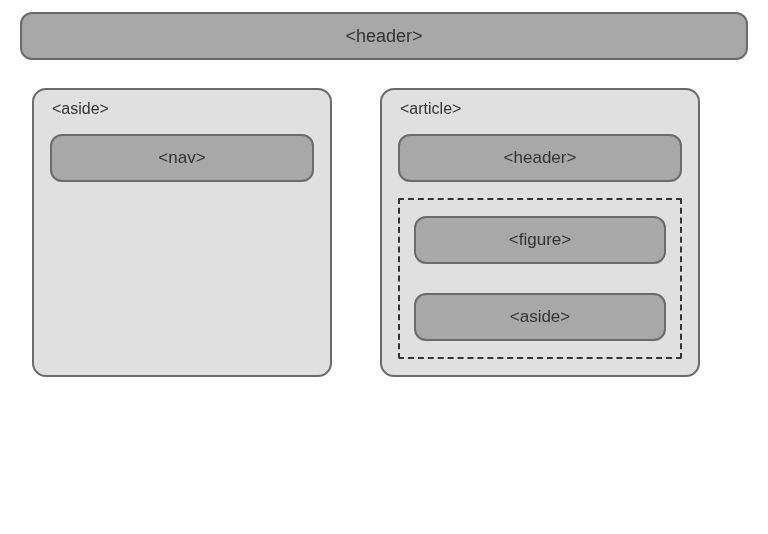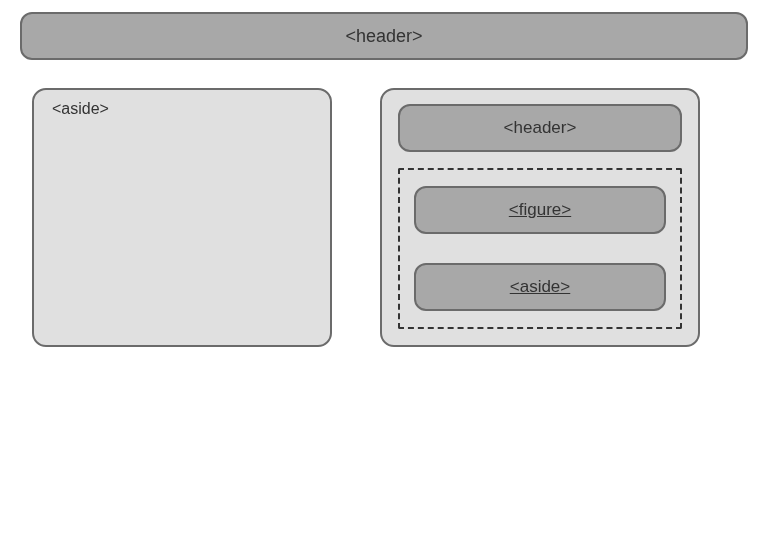--- a/index.html
+++ b/index.html
@@ -75,40 +75,43 @@
     .dashed-title {
       text-align: center;
       font-style: italic;
       font-size: 16px;
       color: #333;
       line-height: 1.3;
       margin-bottom: 8px;
     }
     .dashed-box .inner-block {
       margin-top: 29px;
-      text-decoration: underline;
     }
     .dashed-box .inner-block:first-of-type {
       margin-top: 6px;
     }
   </style>
 </head>
 <body>
 
 <div class="header-top">
   <span>&lt;header&gt;</span>
 </div>
 
 <div class="columns">
 
   <div class="aside-container">
     <div class="container-label">&lt;aside&gt;</div>
+    <div class="inner-block">
+      <span>&lt;nav&gt;</span>
+    </div>
   </div>
 
   <div class="article-container">
+    <div class="container-label">&lt;article&gt;</div>
     <div class="inner-block">
       <span>&lt;header&gt;</span>
     </div>
     <div class="dashed-box">
       <div class="inner-block">
         <span>&lt;figure&gt;</span>
       </div>
       <div class="inner-block">
         <span>&lt;aside&gt;</span>
       </div>

